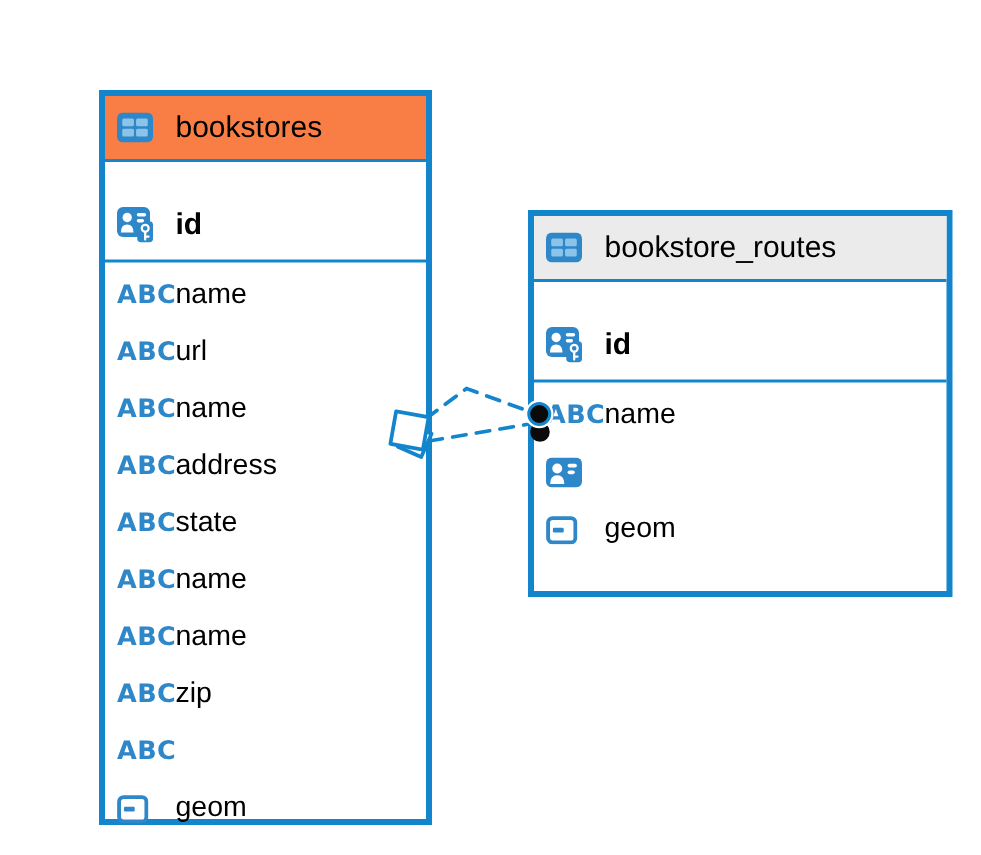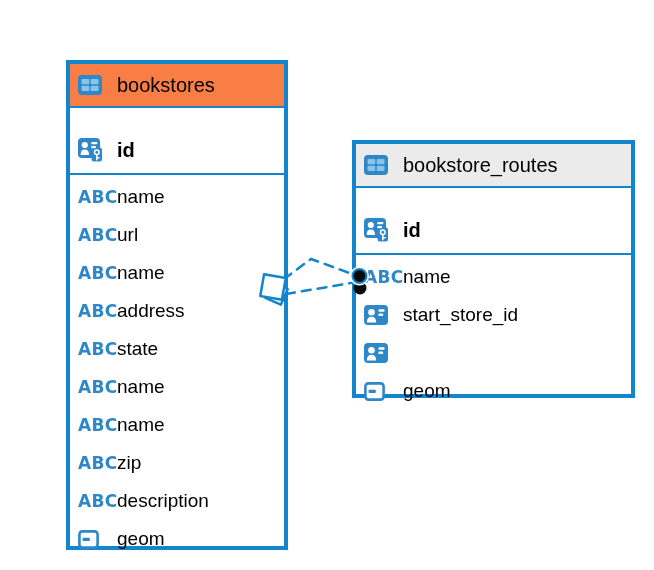--- a/index.html
+++ b/index.html
@@ -137,21 +137,20 @@
       <div class="row">
         <span class="icon">
           <span class="abc" style="color:#2E87C9">ABC</span>
         </span>
         <span class="col-label">zip</span>
       </div>
       <div class="row">
         <span class="icon">
           <span class="abc" style="color:#2E87C9">ABC</span>
         </span>
-        <span class="col-label">description</span>
       </div>
       <div class="row">
         <span class="icon">
           <svg width="21" height="19" viewBox="0 0 21 19">
       <rect x="1.4" y="1.4" width="18.2" height="16.2" rx="3" fill="#fff" stroke="#2E87C9" stroke-width="2.6"></rect>
       <rect x="4.6" y="7.8" width="7.2" height="3.2" rx="0.8" fill="#2E87C9"></rect>
     </svg>
         </span>
         <span class="col-label">geom</span>
       </div>
@@ -199,32 +198,20 @@
       <div class="row">
         <span class="icon">
           <svg width="24" height="20" viewBox="0 0 24 20">
       <rect width="24" height="20" rx="4" fill="#2E87C9"></rect>
       <circle cx="7.5" cy="7.3" r="3.3" fill="#fff"></circle>
       <path d="M2.8 17.6 Q2.8 11.8 7.5 11.8 Q12.2 11.8 12.2 17.6 Z" fill="#fff"></path>
       <rect x="14.4" y="4.2" width="6.2" height="2.5" rx="1.2" fill="#fff"></rect>
       <rect x="14.4" y="8.6" width="4.8" height="2.5" rx="1.2" fill="#fff"></rect>
     </svg>
         </span>
-        <span class="col-label">start_store_id</span>
-      </div>
-      <div class="row">
-        <span class="icon">
-          <svg width="24" height="20" viewBox="0 0 24 20">
-      <rect width="24" height="20" rx="4" fill="#2E87C9"></rect>
-      <circle cx="7.5" cy="7.3" r="3.3" fill="#fff"></circle>
-      <path d="M2.8 17.6 Q2.8 11.8 7.5 11.8 Q12.2 11.8 12.2 17.6 Z" fill="#fff"></path>
-      <rect x="14.4" y="4.2" width="6.2" height="2.5" rx="1.2" fill="#fff"></rect>
-      <rect x="14.4" y="8.6" width="4.8" height="2.5" rx="1.2" fill="#fff"></rect>
-    </svg>
-        </span>
       </div>
       <div class="row">
         <span class="icon">
           <svg width="21" height="19" viewBox="0 0 21 19">
       <rect x="1.4" y="1.4" width="18.2" height="16.2" rx="3" fill="#fff" stroke="#2E87C9" stroke-width="2.6"></rect>
       <rect x="4.6" y="7.8" width="7.2" height="3.2" rx="0.8" fill="#2E87C9"></rect>
     </svg>
         </span>
         <span class="col-label">geom</span>
       </div>

